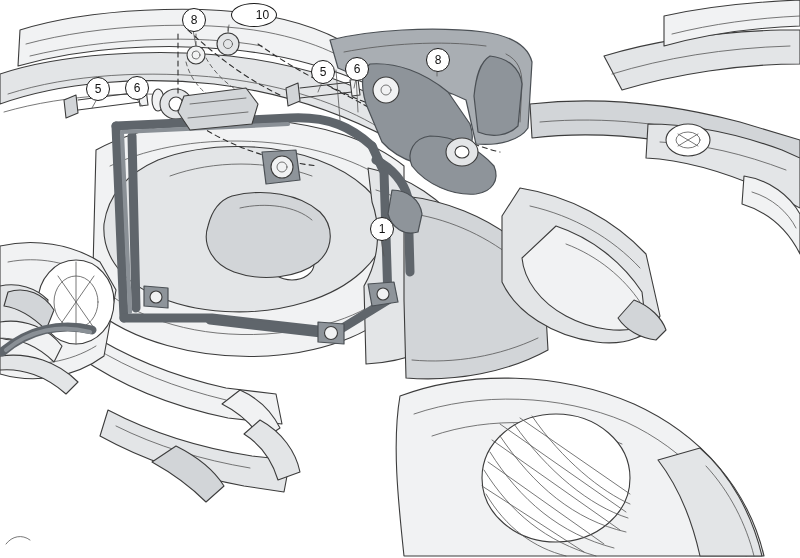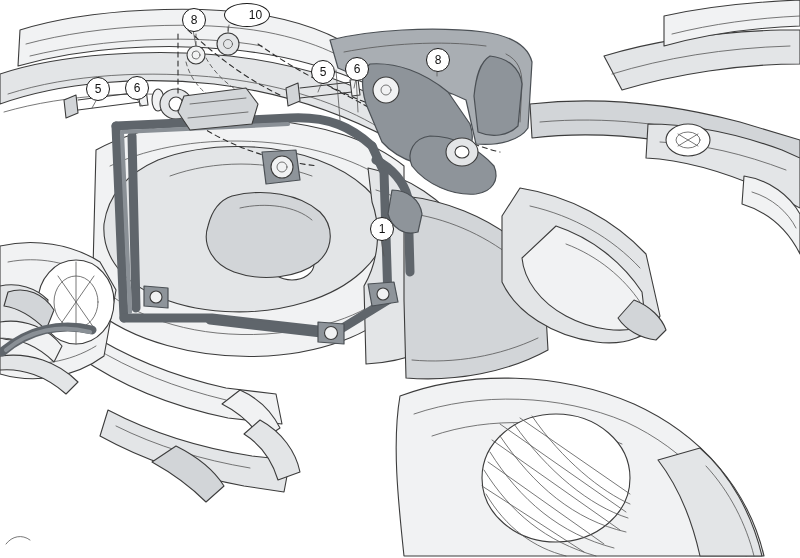--- a/index.html
+++ b/index.html
@@ -247,21 +247,21 @@
         <path class="lnT" d="M229,25 L228,33"></path>
         <path class="lnT" d="M381,239 L384,256"></path>
       </g>
 
       <path class="lnT" d="M6,544 C12,536 22,534 30,540"></path>
 
     </g>
   </svg>
 
   <div class="callout c-w22" style="left:193px;top:19px;">8</div>
-  <div class="callout c-w26" style="left:237px;top:14px;padding-left:17px;">10</div>
+  <div class="callout c-w26" style="left:244px;top:14px;padding-left:17px;">10</div>
   <div class="callout c-w22" style="left:97px;top:88px;">5</div>
   <div class="callout c-w22" style="left:136px;top:87px;">6</div>
   <div class="callout c-w22" style="left:322px;top:71px;">5</div>
   <div class="callout c-w22" style="left:356px;top:68px;">6</div>
   <div class="callout c-w22" style="left:437px;top:59px;">8</div>
   <div class="callout c-w22" style="left:381px;top:228px;">1</div>
 
 </div>
 
 </body></html>

